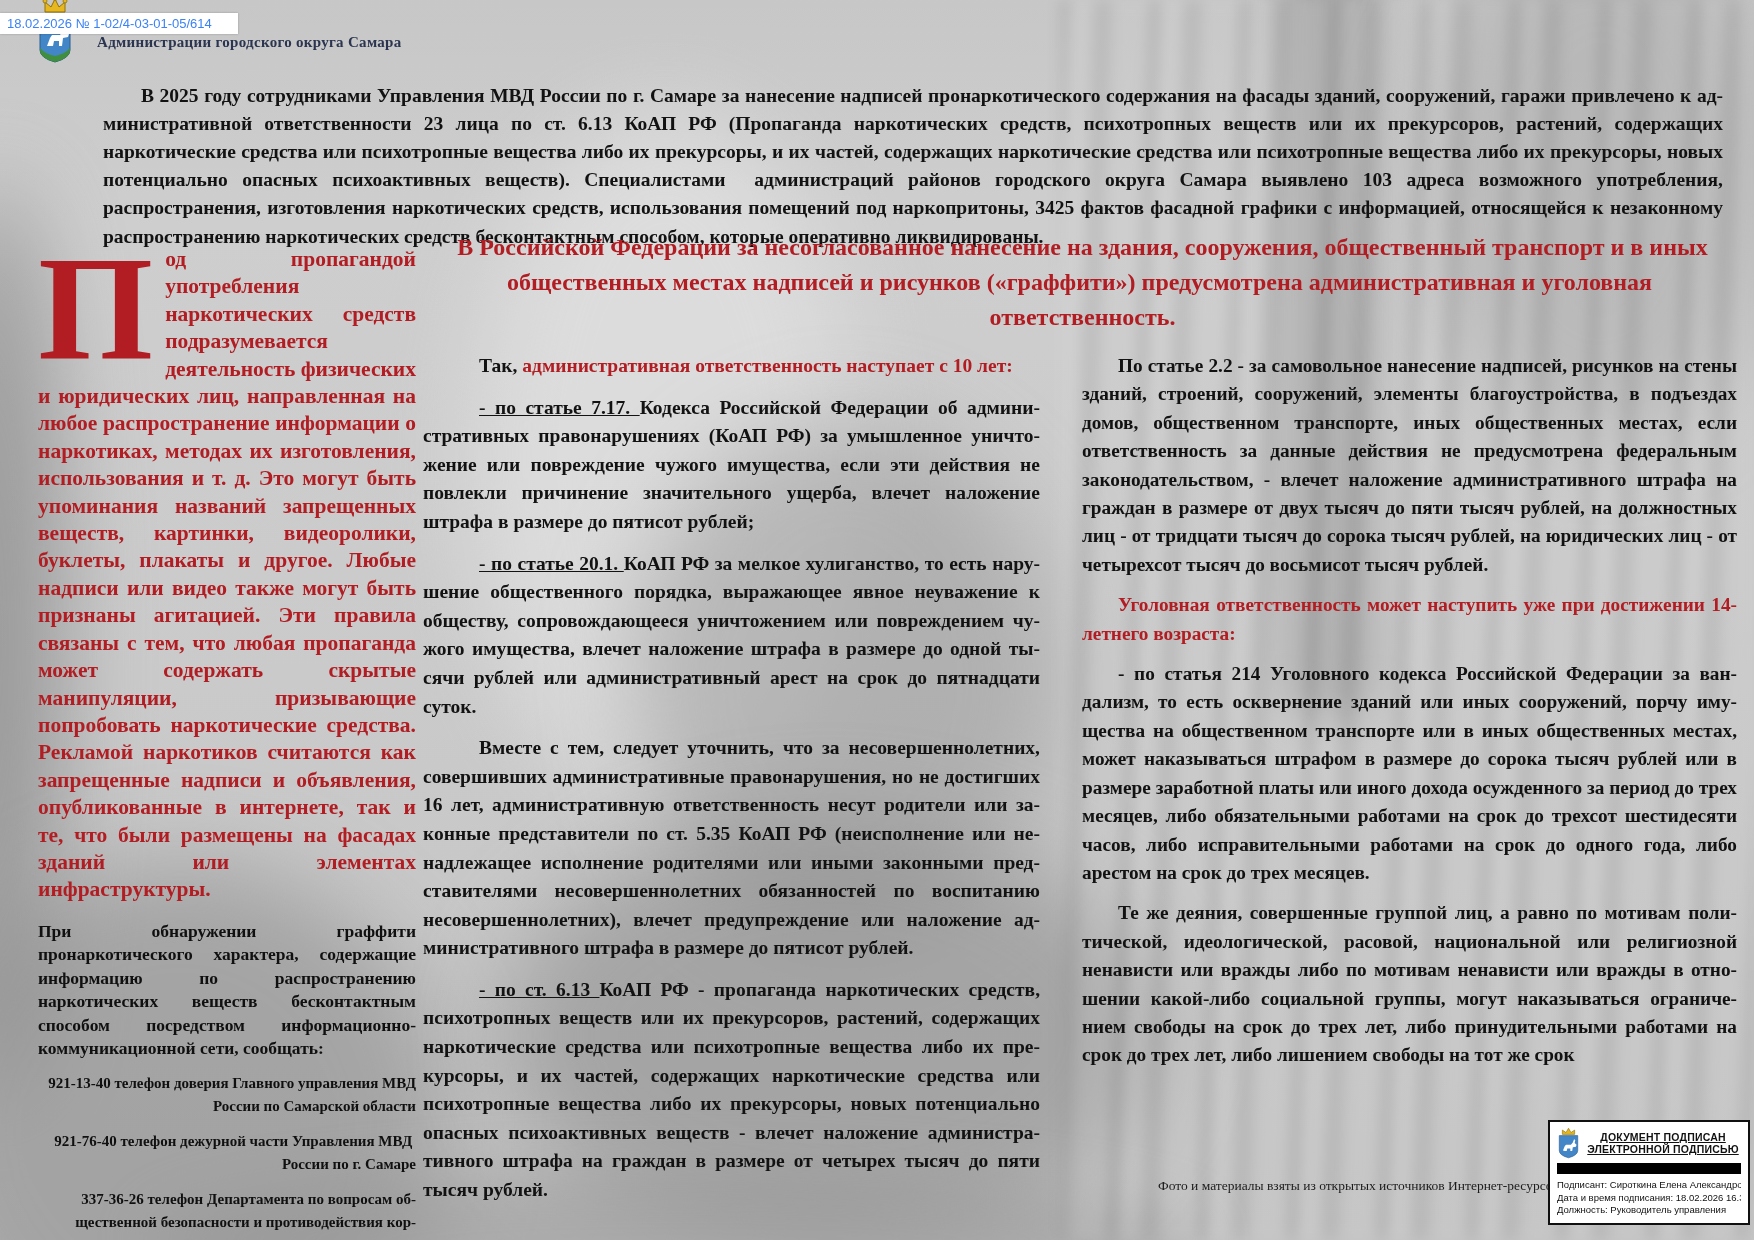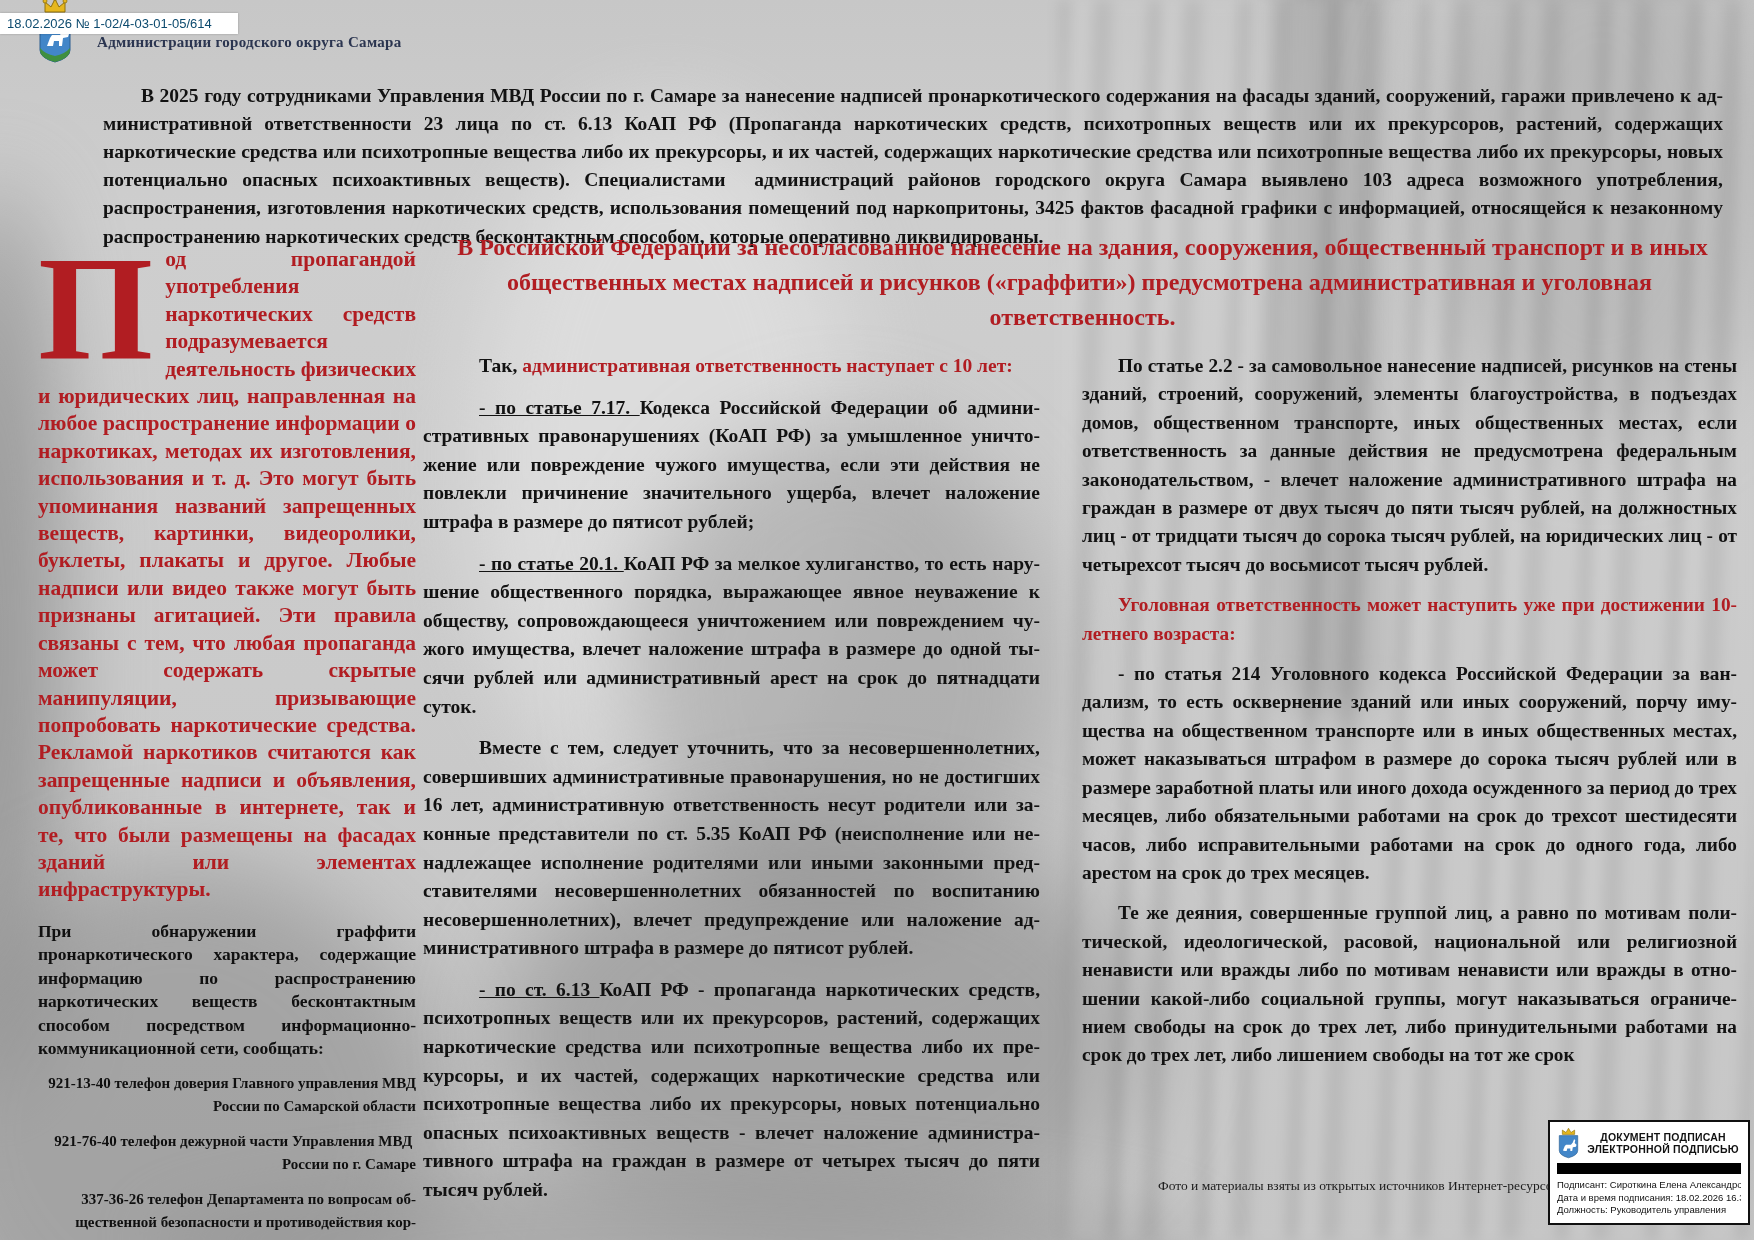--- a/index.html
+++ b/index.html
@@ -23,21 +23,21 @@
     position:absolute;left:1060px;top:0;width:694px;height:1240px;opacity:.22;filter:blur(7px);
     background:repeating-linear-gradient(92deg,#6f6f6f 0 10px,#d8d8d8 10px 34px,#8d8d8d 34px 52px,#cfcfcf 52px 90px);
   }
   .content{position:relative;z-index:2;}
 
   
   .emblem{position:absolute;left:37px;top:-4px;width:36px;height:68px;z-index:3;}
   .date-label{
     position:absolute;left:0;top:13px;width:238px;height:21px;background:#ffffff;z-index:5;
     font-family:"Liberation Sans",sans-serif;font-size:13px;line-height:21px;padding-left:7px;
-    box-sizing:border-box;color:#0c4a6e;box-shadow:0 0 2px rgba(0,0,0,.25);
+    box-sizing:border-box;color:#3b82f6;box-shadow:0 0 2px rgba(0,0,0,.25);
   }
   .org-name{
     position:absolute;left:97px;top:34px;z-index:4;
     font-size:15px;font-weight:bold;color:#2b3550;letter-spacing:.3px;white-space:nowrap;
   }
 
   
   .intro{
     position:absolute;left:103px;top:62px;width:1620px;
     font-size:19.5px;font-weight:bold;line-height:28.2px;text-align:justify;text-indent:38px;
@@ -76,21 +76,21 @@
   }
 
   
   .stamp{
     position:absolute;left:1548px;top:1120px;width:202px;z-index:10;
     background:#ffffff;border:2px solid #101010;box-sizing:border-box;padding:5px 7px 6px 7px;
     font-family:"Liberation Sans",sans-serif;color:#111;
   }
   .stamp-head{display:flex;align-items:center;gap:5px;}
   .stamp-coat{width:23px;height:32px;flex:0 0 auto;}
-  .stamp-title{flex:1;text-align:center;font-size:10.5px;line-height:12.5px;font-weight:600;letter-spacing:.2px;}
+  .stamp-title{flex:1;text-align:center;font-size:10.5px;line-height:12.5px;font-weight:600;letter-spacing:.2px;text-decoration:underline;}
   .stamp-bar{height:11px;background:#000;margin:4px 0 5px 0;}
   .stamp-line{font-size:9.5px;line-height:12.5px;white-space:nowrap;overflow:hidden;}
 </style>
 </head>
 <body>
 
 <div class="page">
 
   <div class="bg">
     <div class="blob b1"></div>
@@ -134,21 +134,21 @@
     <div class="col col-mid">
       <p><span class="seg-normal">Так, </span><span class="seg-red">административная ответственность наступает с 10 лет:</span></p>
       <p><span class="seg-underline">- по статье 7.17. </span><span class="seg-normal">Кодекса Российской Федерации об админи­стративных правонарушениях (КоАП РФ) за умышленное уничто­жение или повреждение чужого имущества, если эти действия не повлекли причинение значительного ущерба, влечет наложение штрафа в размере до пятисот рублей;</span></p>
       <p><span class="seg-underline">- по статье 20.1. </span><span class="seg-normal">КоАП РФ за мелкое хулиганство, то есть нару­шение общественного порядка, выражающее явное неуважение к обществу, сопровождающееся уничтожением или повреждением чу­жого имущества, влечет наложение штрафа в размере до одной ты­сячи рублей или административный арест на срок до пятнадцати суток.</span></p>
       <p><span class="seg-normal">Вместе с тем, следует уточнить, что за несовершеннолетних, со­вершивших административные правонарушения, но не достигших 16 лет, административную ответственность несут родители или за­конные представители по ст. 5.35 КоАП РФ (неисполнение или не­надлежащее исполнение родителями или иными законными пред­ставителями несовершеннолетних обязанностей по воспитанию несовершеннолетних), влечет предупреждение или наложение ад­министративного штрафа в размере до пятисот рублей.</span></p>
       <p><span class="seg-underline">- по ст. 6.13 </span><span class="seg-normal">КоАП РФ - пропаганда наркотических средств, психотропных веществ или их прекурсоров, растений, содержащих наркотические средства или психотропные вещества либо их пре­курсоры, и их частей, содержащих наркотические средства или психотропные вещества либо их прекурсоры, новых потенциально опасных психоактивных веществ - влечет наложение администра­тивного штрафа на граждан в размере от четырех тысяч до пяти тысяч рублей.</span></p>
     </div>
 
     <div class="col col-right">
       <p><span class="seg-normal">По статье 2.2 - за самовольное нанесение надписей, рисунков на сте­ны зданий, строений, сооружений, элементы благоустройства, в подъез­дах домов, общественном транспорте, иных общественных местах, если ответственность за данные действия не предусмотрена федеральным законодательством, - влечет наложение административного штрафа на граждан в размере от двух тысяч до пяти тысяч рублей, на должност­ных лиц - от тридцати тысяч до сорока тысяч рублей, на юридических лиц - от четырехсот тысяч до восьмисот тысяч рублей.</span></p>
-      <p><span class="seg-red">Уголовная ответственность может наступить уже при достижении 10-летнего возраста:</span></p>
+      <p><span class="seg-red">Уголовная ответственность может наступить уже при достижении 14-летнего возраста:</span></p>
       <p><span class="seg-normal">- по статья 214 Уголовного кодекса Российской Федерации за ван­дализм, то есть осквернение зданий или иных сооружений, порчу иму­щества на общественном транспорте или в иных общественных местах, может наказываться штрафом в размере до сорока тысяч рублей или в размере заработной платы или иного дохода осужденного за период до трех месяцев, либо обязательными работами на срок до трехсот шести­десяти часов, либо исправительными работами на срок до одного года, либо арестом на срок до трех месяцев.</span></p>
       <p><span class="seg-normal">Те же деяния, совершенные группой лиц, а равно по мотивам поли­тической, идеологической, расовой, национальной или религиозной ненависти или вражды либо по мотивам ненависти или вражды в отно­шении какой-либо социальной группы, могут наказываться ограниче­нием свободы на срок до трех лет, либо принудительными работами на срок до трех лет, либо лишением свободы на тот же срок</span></p>
     </div>
 
     <div class="footer-credit">Фото и материалы взяты из открытых источников Интернет-ресурсов</div>
 
     <div class="stamp">
       <div class="stamp-head">
         <svg class="stamp-coat" viewBox="0 0 36 52">
           <path d="M8 12 L8 5 L14 9 L18 2 L22 9 L28 5 L28 12 Z" fill="#e6b71e" stroke="#8f710d" stroke-width="1"></path>

